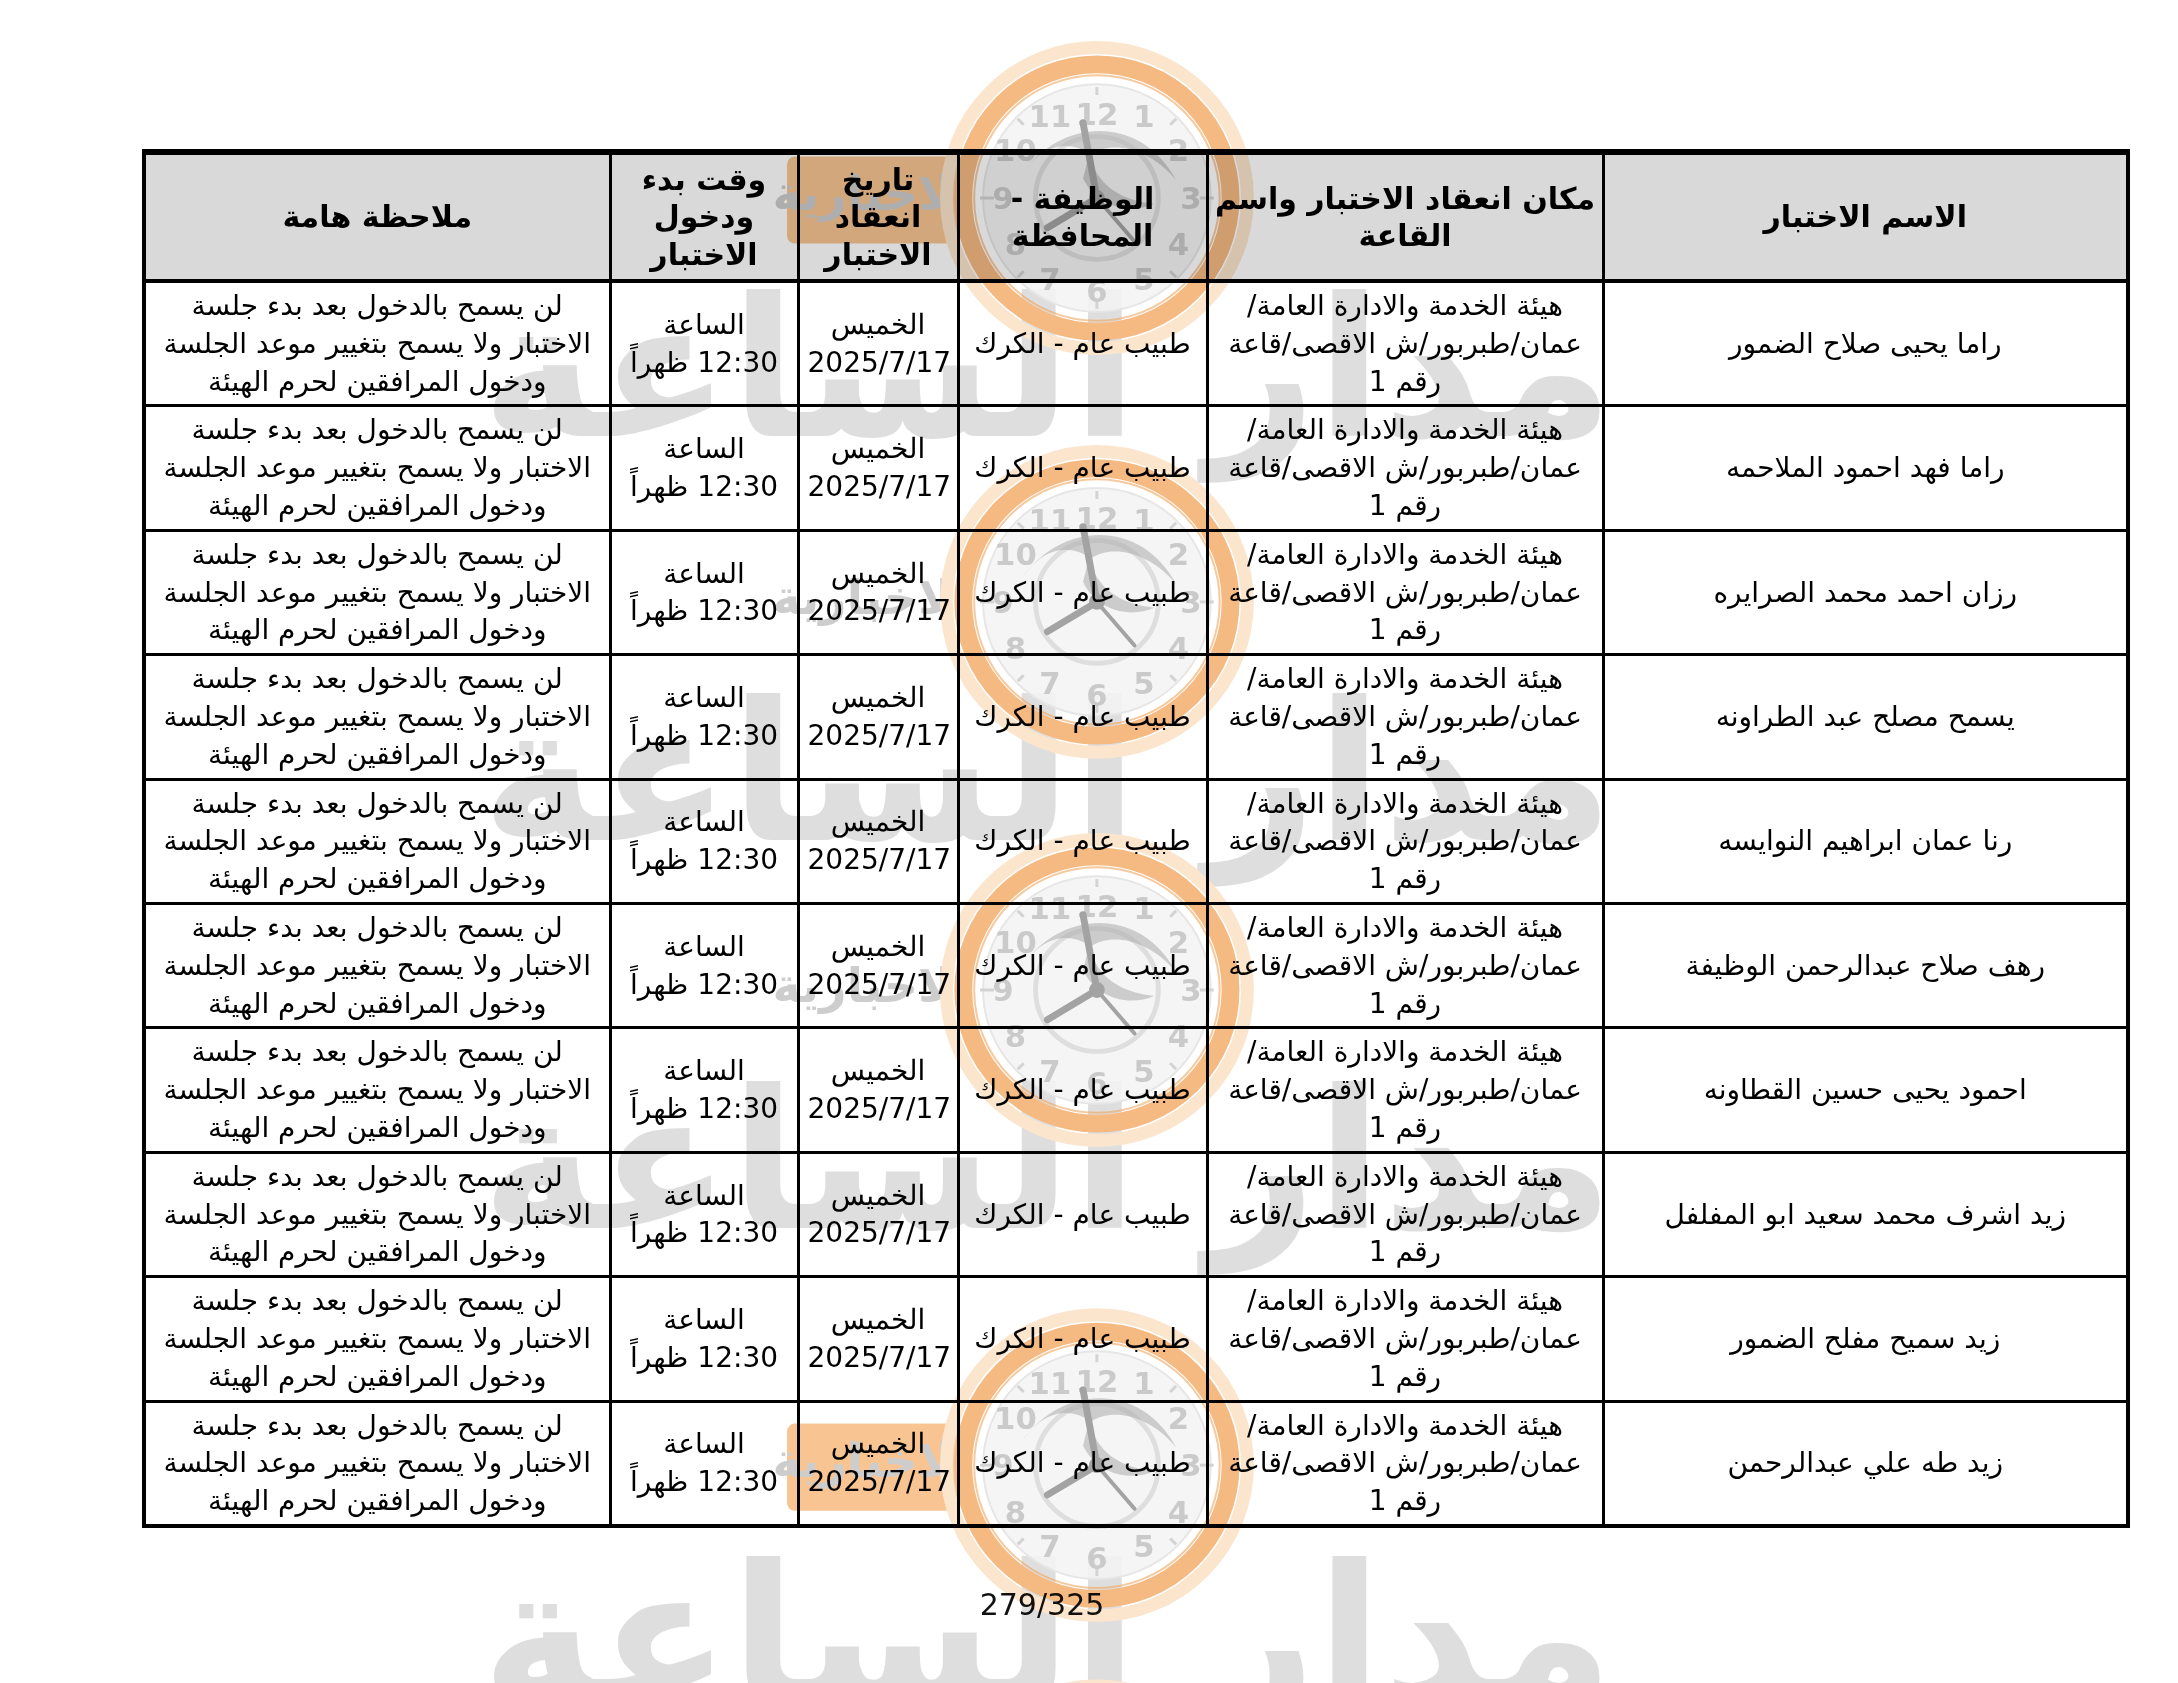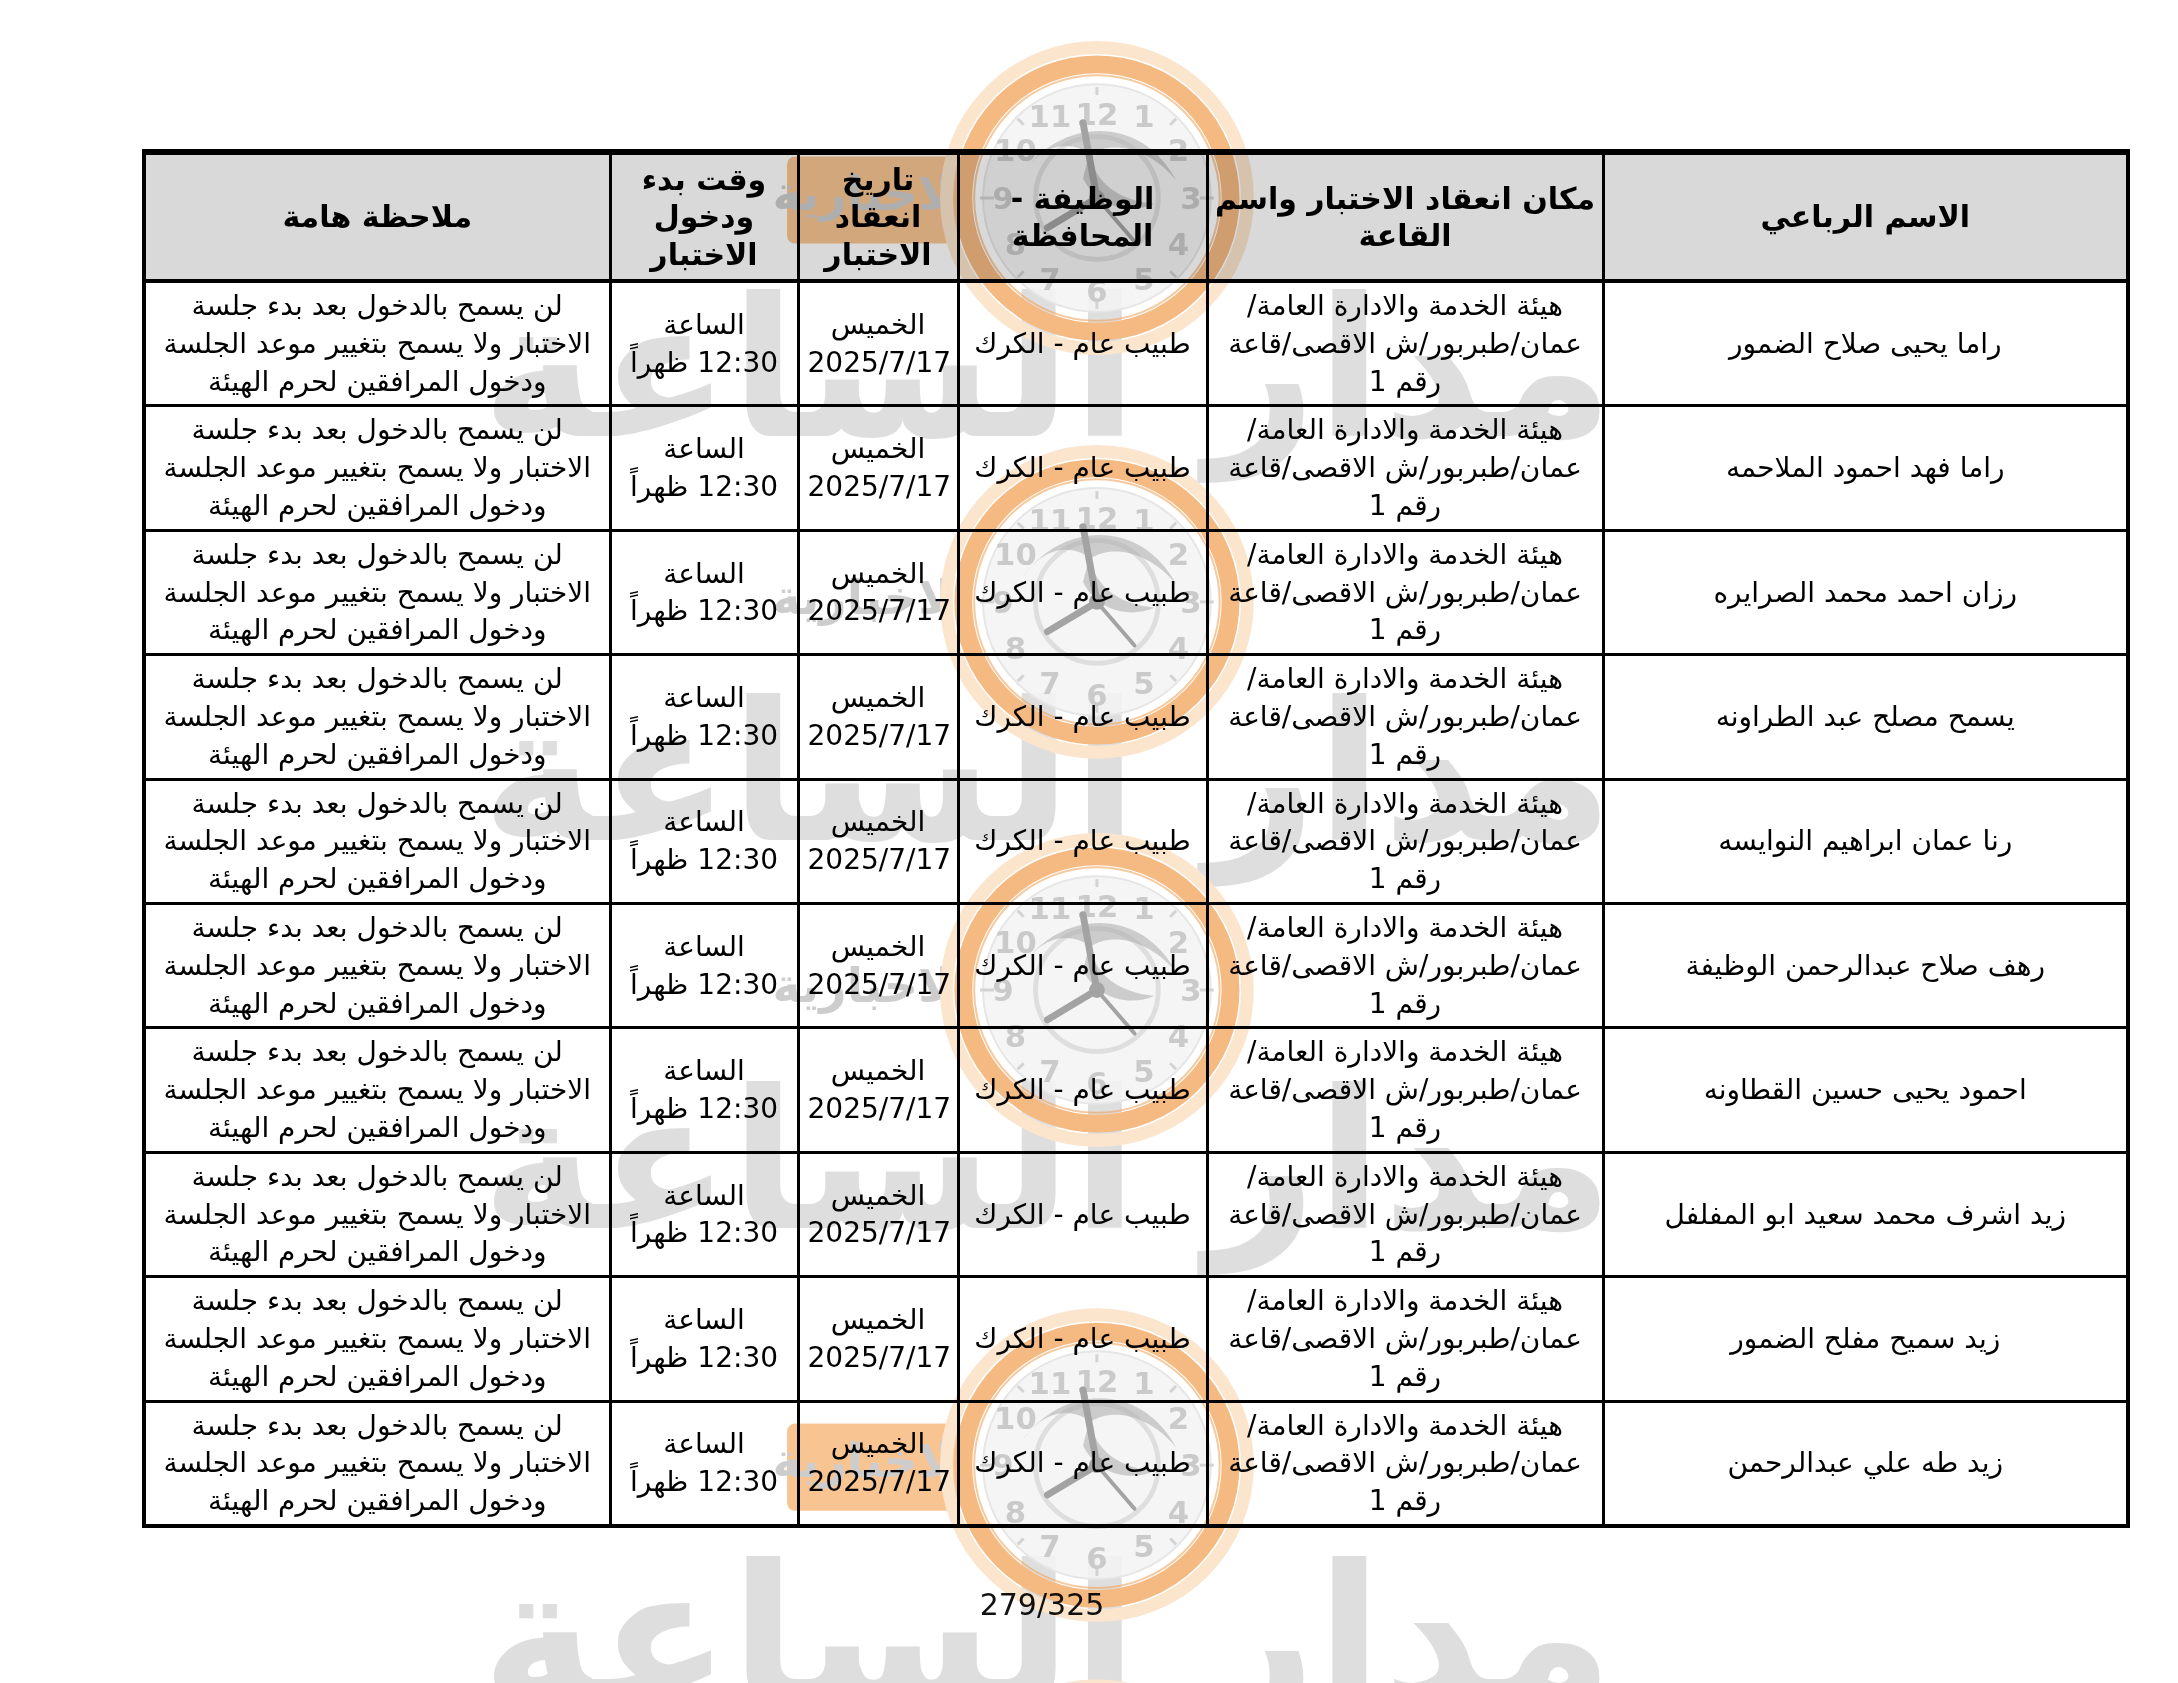--- a/index.html
+++ b/index.html
@@ -19,21 +19,21 @@
   table.exam th, table.exam td{border:3px solid #000;vertical-align:middle;text-align:center;color:#000;}
   table.exam thead th{
     background:#d9d9d9;height:120px;font-weight:bold;font-size:30px;line-height:1.25;
     border-bottom-width:4px;padding:2px 6px;
   }
   table.exam tbody td{height:113px;font-size:28px;line-height:1.35;padding:4px 8px;background:transparent;}
   td.c-name{font-size:29px;}
   td.c-loc{font-size:26px;line-height:1.4;}
   td.c-job{font-size:29px;}
   td.c-date{font-size:29px;}
-  td.c-date .day{line-height:1.35;}
+  td.c-date .day{line-height:1.35;font-family:Liberation Serif, serif;}
   td.c-date .dval{direction:ltr;line-height:1.35;}
   td.c-time{font-size:29px;}
   td.c-note{font-size:25px;line-height:1.45;}
 
   
   .page-number{
     position:absolute;top:1587px;left:0;right:94px;text-align:center;
     font-size:30px;color:#111;direction:ltr;
   }
 
@@ -119,21 +119,21 @@
     <colgroup>
       <col style="width:525px">
         <col style="width:396px">
         <col style="width:249px">
       <col style="width:160px">
         <col style="width:188px">
         <col style="width:466px">
     </colgroup>
     <thead>
       <tr>
-        <th>الاسم الرباعي</th>
+        <th>الاسم الاختبار</th>
         <th>مكان انعقاد الاختبار واسم القاعة</th>
         <th>الوظيفة - المحافظة</th>
         <th>تاريخ انعقاد الاختبار</th>
         <th>وقت بدء ودخول الاختبار</th>
         <th>ملاحظة هامة</th>
       </tr>
     </thead>
     <tbody id="exam-tbody">
     <tr>
       <td class="c-name">راما يحيى صلاح الضمور</td>

